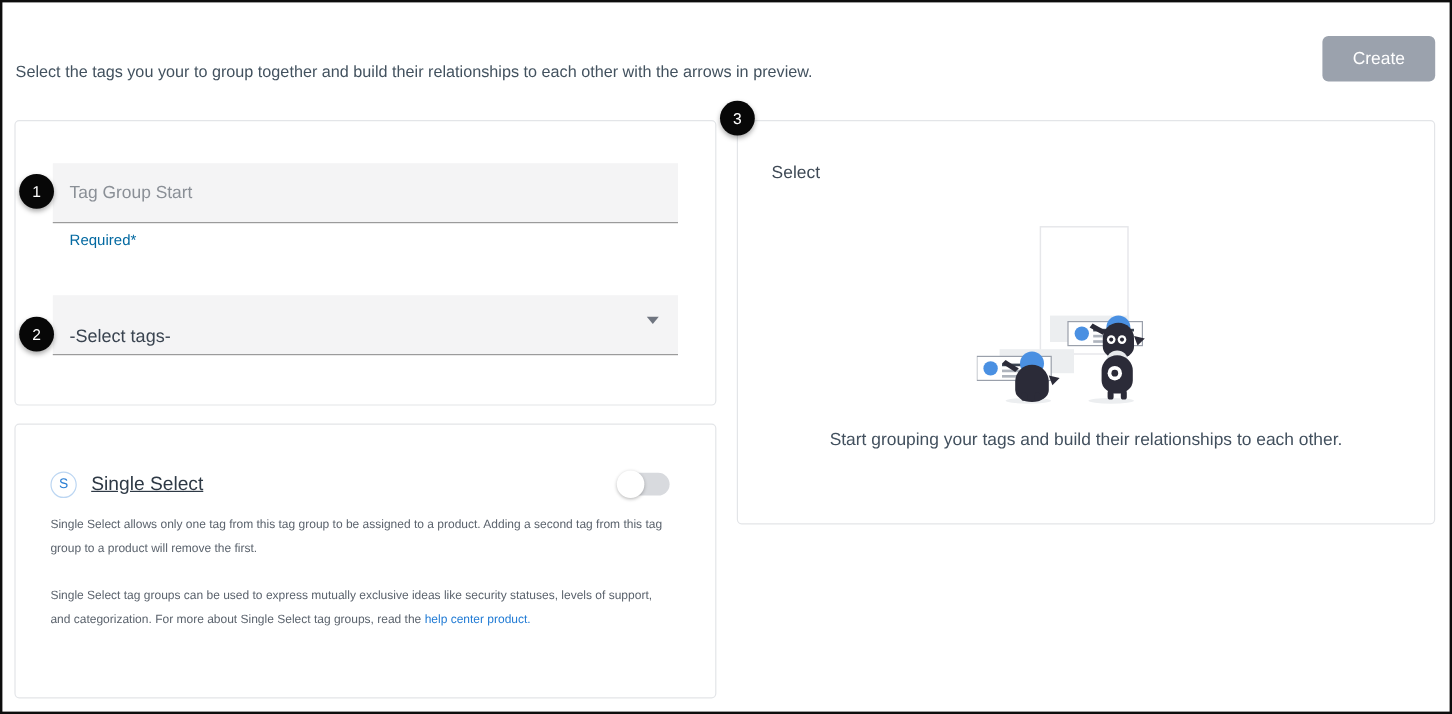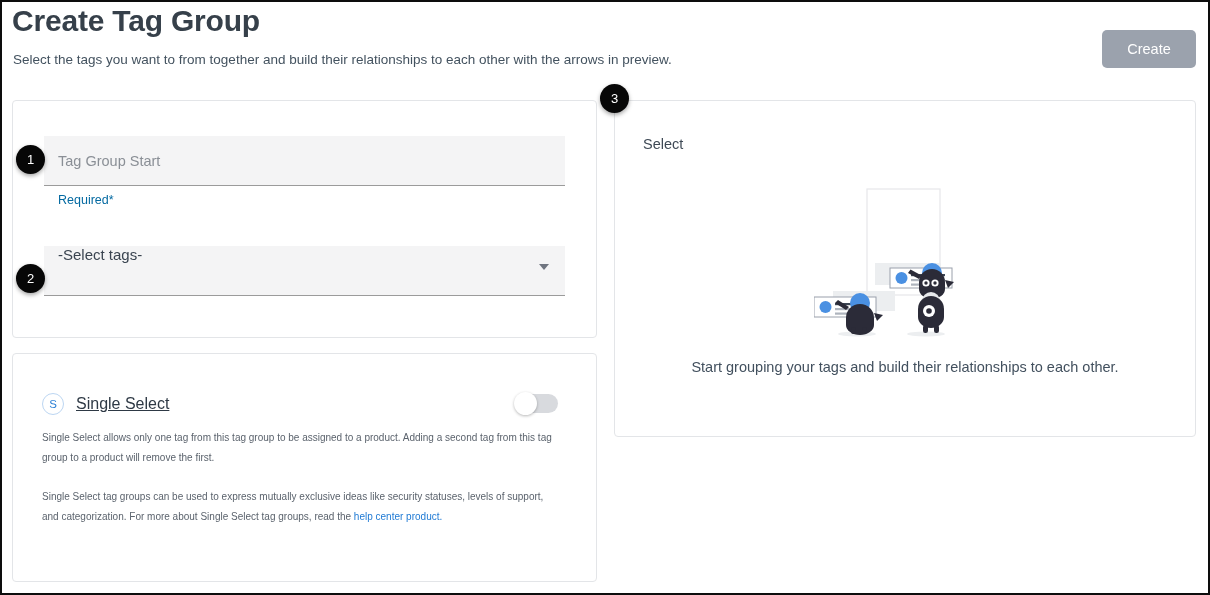--- a/index.html
+++ b/index.html
@@ -109,22 +109,22 @@
     border-bottom: 1px solid #9b9b9b;
     box-sizing: border-box;
     display: flex;
     align-items: center;
     cursor: text;
   }
   .field-name { top: 134px; }
   .field-select {
     top: 244px;
     cursor: pointer;
-    align-items: flex-start;
-    padding-bottom: 20px;
+    align-items: flex-end;
+    padding-bottom: 6px;
   }
   .field-placeholder {
     padding-left: 14px;
     font-size: 14.5px;
     color: #8a8f96;
   }
   .field-value {
     padding-left: 14px;
     font-size: 15px;
     color: #3a4450;
@@ -232,22 +232,21 @@
     text-align: center;
     font-size: 14.5px;
     color: #42505e;
   }
 </style>
 </head>
 <body>
 
 <div class="screen">
 
-  <div class="page-title">Create Tag Group</div>
-  <div class="page-subtitle">Select the tags you want to from together and build their relationships to each other with the arrows in preview.</div>
+  <div class="page-subtitle">Select the tags you your to group together and build their relationships to each other with the arrows in preview.</div>
   <button class="create-button">Create</button>
 
   <div class="panel panel-form"></div>
 
   <div class="badge badge-1">1</div>
   <div class="badge badge-2">2</div>
   <div class="badge badge-3">3</div>
 
   <div class="field field-name">
     <span class="field-placeholder">Tag Group Start</span>

